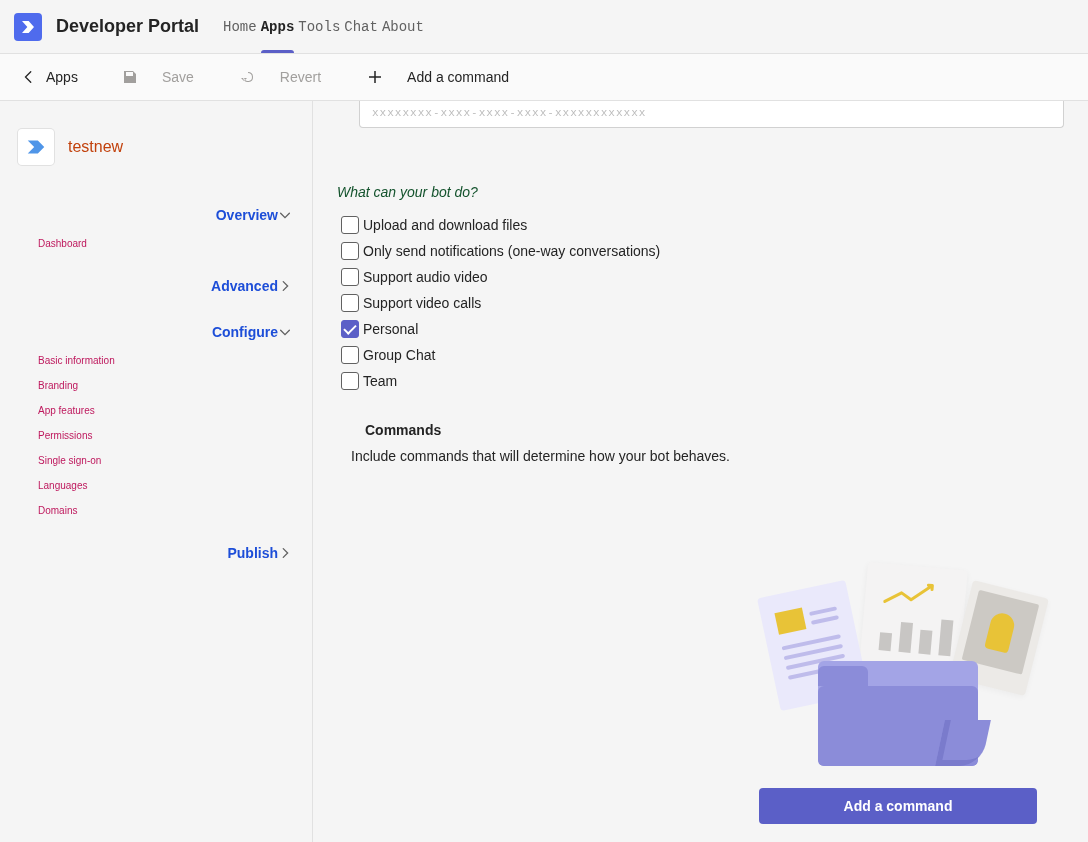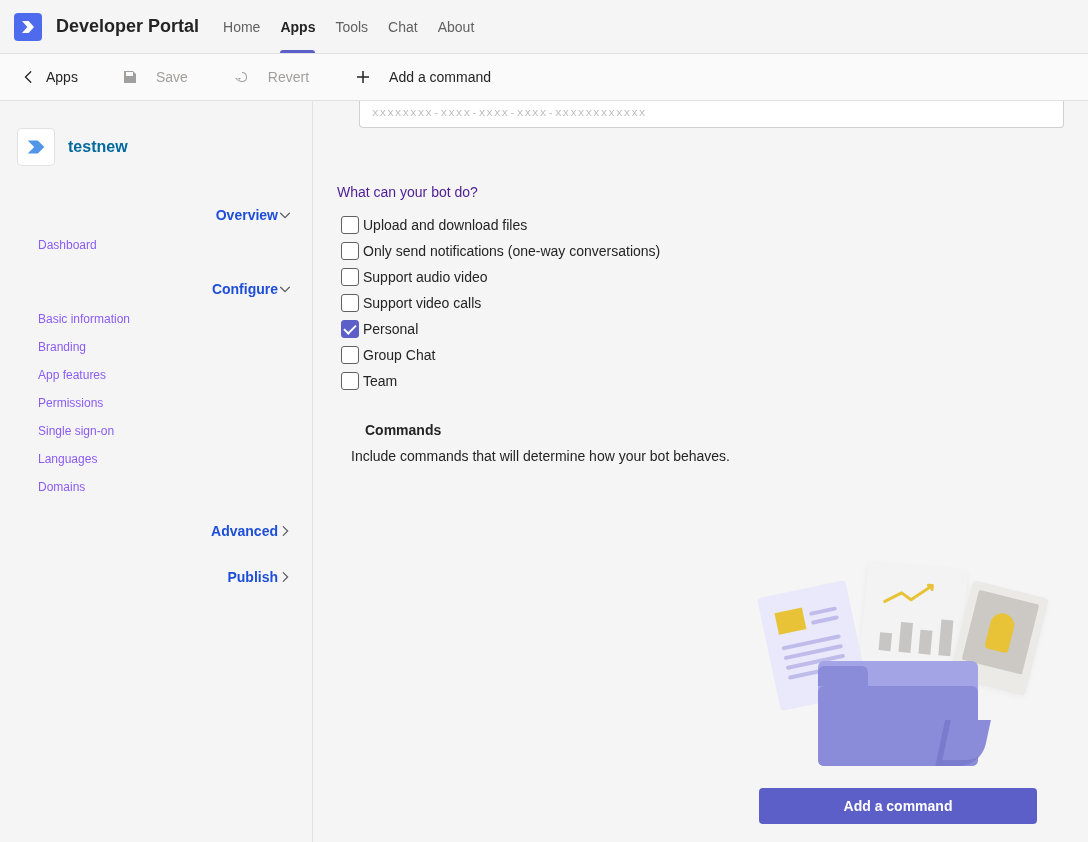--- a/index.html
+++ b/index.html
@@ -3,54 +3,54 @@
 <meta charset="utf-8">
 <style>
 * { box-sizing: border-box; margin: 0; padding: 0; }
 body { font-family: "Segoe UI", -apple-system, sans-serif; font-size: 14px; color: #242424; background: #f5f5f5; width: 1088px; height: 842px; overflow: hidden; }
 
 
 .topnav { height: 54px; background: #f5f5f5; display: flex; align-items: center; padding: 0 14px; border-bottom: 1px solid #e1e1e1; }
 .topnav-logo { width: 28px; height: 28px; background: #4f6bed; border-radius: 4px; display: flex; align-items: center; justify-content: center; margin-right: 14px; }
 .topnav-logo svg { width: 16px; height: 16px; fill: #fff; }
 .topnav-title { font-size: 18px; font-weight: 700; color: #242424; margin-right: 24px; text-align: center; }
-.topnav-tabs { display: flex; align-items: center; gap: 20px; height: 100%; }
+.topnav-tabs { display: flex; align-items: center; gap: 4px; height: 100%; font-family: Liberation Mono, monospace; }
 .topnav-tab { color: #616161; cursor: pointer; height: 100%; display: flex; align-items: center; position: relative; font-size: 14px; }
 .topnav-tab.active { color: #242424; font-weight: 600; }
 .topnav-tab.active::after { content: ""; position: absolute; bottom: 0; left: 0; right: 0; height: 3px; background: #5b5fc7; border-radius: 3px 3px 0 0; }
 
 
 .toolbar { height: 47px; background: #fafafa; border-bottom: 1px solid #e1e1e1; display: flex; align-items: center; padding: 0 14px; gap: 8px; }
 .tb-back { display: flex; align-items: center; gap: 10px; cursor: pointer; padding: 4px 8px; color: #242424; }
 .tb-back svg { width: 14px; height: 14px; }
-.tb-btn { display: flex; align-items: center; gap: 18px; color: #a19f9d; padding: 4px 10px; cursor: default; margin-left: 18px; }
+.tb-btn { display: flex; align-items: center; gap: 24px; color: #a19f9d; padding: 4px 10px; cursor: default; margin-left: 18px; }
 .tb-btn svg { width: 16px; height: 16px; fill: #a19f9d; }
 .tb-btn.enabled { color: #242424; cursor: pointer; }
 .tb-btn.enabled svg { fill: #242424; }
 
 
 .layout { display: flex; height: calc(842px - 54px - 47px); }
 .sidebar { width: 313px; border-right: 1px solid #e1e1e1; background: #f5f5f5; padding: 28px 18px 0 18px; }
 .content { flex: 1; background: #f5f5f5; padding: 0; overflow: hidden; position: relative; }
 
 
 .app-head { display: flex; align-items: center; gap: 14px; margin-bottom: 34px; }
 .app-icon { width: 36px; height: 36px; background: #fff; border-radius: 4px; display: flex; align-items: center; justify-content: center; box-shadow: 0 0 0 1px #e1e1e1; }
 .app-icon svg { width: 22px; height: 22px; fill: #4f95e8; }
-.app-name { font-size: 16px; font-weight: 700; color: #0369a1; }
+.app-name { font-size: 16px; font-weight: 400; color: #c2410c; }
 .sb-section { margin-bottom: 14px; }
 .sb-header { display: flex; align-items: center; justify-content: flex-end; padding: 8px 2px; cursor: pointer; font-weight: 600; font-size: 14px; color: #1d4ed8; }
 .sb-header svg { width: 14px; height: 14px; stroke: #616161; fill: none; }
 .sb-items { padding-left: 20px; }
-.sb-item { padding: 7px 0; color: #8b5cf6; cursor: pointer; font-size: 12px; }
+.sb-item { padding: 7px 0; color: #be185d; cursor: pointer; font-size: 10px; }
 
 
 .content-inner { padding: 0 24px 0 24px; height: 100%; display: flex; flex-direction: column; }
 .fake-code-box { margin-left: 22px; background: #fff; border: 1px solid #d1d1d1; border-top: none; border-radius: 0 0 4px 4px; padding: 5px 12px 8px 12px; color: #bdbdbd; font-size: 11px; font-family: monospace; letter-spacing: 1px; white-space: nowrap; overflow: hidden; }
-.q-label { font-size: 14px; color: #4c1d95; margin: 56px 0 16px 0; }
+.q-label { font-size: 14px; color: #14532d; margin: 56px 0 16px 0; font-style: italic; }
 .cb-row { display: flex; align-items: center; gap: 4px; margin-bottom: 8px; padding-left: 4px; }
 .cb { width: 18px; height: 18px; border: 1px solid #616161; border-radius: 3px; background: #fff; cursor: pointer; flex-shrink: 0; display:flex; align-items:center; justify-content:center; }
 .cb.checked { background: #5b5fc7; border-color: #5b5fc7; }
 .cb.checked::after { content: ""; width: 10px; height: 5px; border-left: 2px solid #fff; border-bottom: 2px solid #fff; transform: rotate(-45deg) translate(1px,-1px); }
 .cb-label { font-size: 14px; color: #242424; }
 .cmd-title { font-weight: 600; font-size: 14px; margin: 24px 0 10px 28px; }
 .cmd-desc { font-size: 14px; color: #242424; margin-left: 14px; }
 
 
 .illus-wrap { display:flex; flex-direction:column; align-items:center; position:absolute; right: 50px; bottom: 18px; }
@@ -139,42 +139,42 @@
             <path d="M3 6l5 5 5-5" stroke-width="1.5" stroke-linecap="round"></path>
           </svg>
       </div>
       <div class="sb-items">
         <div class="sb-item">Dashboard</div>
       </div>
     </div>
 
     <div class="sb-section">
       <div class="sb-header">
+        <span>Advanced</span>
+        <svg viewBox="0 0 16 16">
+            <path d="M6 3l5 5-5 5" stroke-width="1.5" stroke-linecap="round"></path>
+          </svg>
+      </div>
+    </div>
+
+    <div class="sb-section">
+      <div class="sb-header">
         <span>Configure</span>
         <svg viewBox="0 0 16 16">
             <path d="M3 6l5 5 5-5" stroke-width="1.5" stroke-linecap="round"></path>
           </svg>
       </div>
       <div class="sb-items">
         <div class="sb-item">Basic information</div>
         <div class="sb-item">Branding</div>
         <div class="sb-item">App features</div>
         <div class="sb-item">Permissions</div>
         <div class="sb-item">Single sign-on</div>
         <div class="sb-item">Languages</div>
         <div class="sb-item">Domains</div>
-      </div>
-    </div>
-
-    <div class="sb-section">
-      <div class="sb-header">
-        <span>Advanced</span>
-        <svg viewBox="0 0 16 16">
-            <path d="M6 3l5 5-5 5" stroke-width="1.5" stroke-linecap="round"></path>
-          </svg>
       </div>
     </div>
 
     <div class="sb-section">
       <div class="sb-header">
         <span>Publish</span>
         <svg viewBox="0 0 16 16">
             <path d="M6 3l5 5-5 5" stroke-width="1.5" stroke-linecap="round"></path>
           </svg>
       </div>

